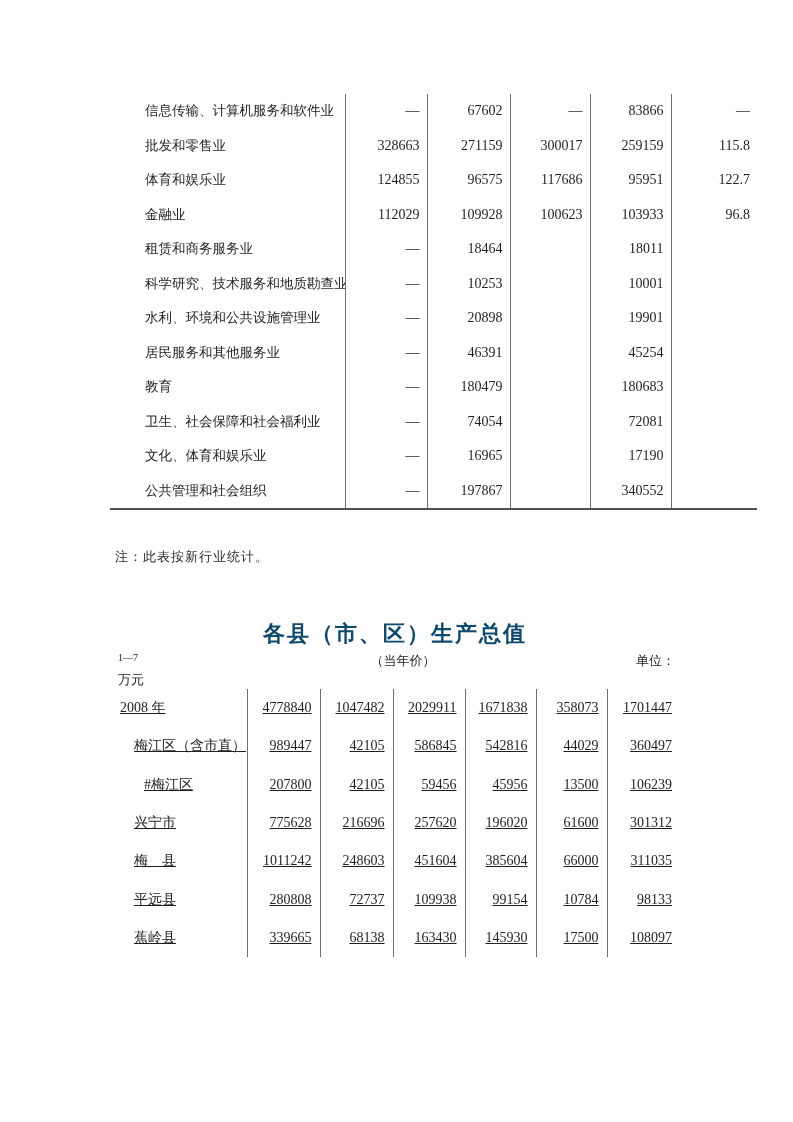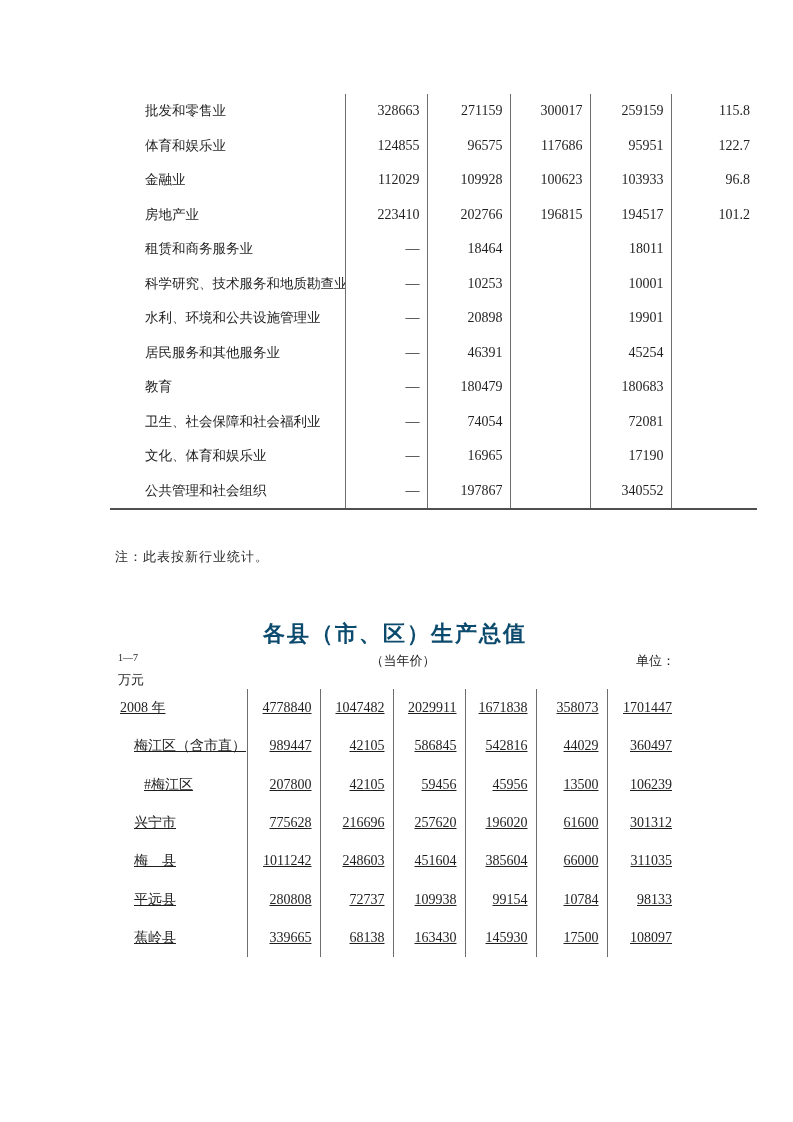--- a/index.html
+++ b/index.html
@@ -70,20 +70,28 @@
     <colgroup>
       <col style="width:235px">
         <col style="width:82px">
         <col style="width:83px">
       <col style="width:80px">
         <col style="width:81px">
         <col style="width:86px">
     </colgroup>
     <tbody>
 
+        <tr>
+          <td class="lab">信息传输、计算机服务和软件业</td>
+          <td class="num">—</td>
+          <td class="num">67602</td>
+          <td class="num">—</td>
+          <td class="num">83866</td>
+          <td class="num last">—</td>
+        </tr>
 
         <tr>
           <td class="lab">批发和零售业</td>
           <td class="num">328663</td>
           <td class="num">271159</td>
           <td class="num">300017</td>
           <td class="num">259159</td>
           <td class="num last">115.8</td>
         </tr>
 
@@ -98,28 +106,20 @@
 
         <tr>
           <td class="lab">金融业</td>
           <td class="num">112029</td>
           <td class="num">109928</td>
           <td class="num">100623</td>
           <td class="num">103933</td>
           <td class="num last">96.8</td>
         </tr>
 
-        <tr>
-          <td class="lab">房地产业</td>
-          <td class="num">223410</td>
-          <td class="num">202766</td>
-          <td class="num">196815</td>
-          <td class="num">194517</td>
-          <td class="num last">101.2</td>
-        </tr>
 
         <tr>
           <td class="lab">租赁和商务服务业</td>
           <td class="num">—</td>
           <td class="num">18464</td>
           <td class="num"></td>
           <td class="num">18011</td>
           <td class="num last"></td>
         </tr>
 

